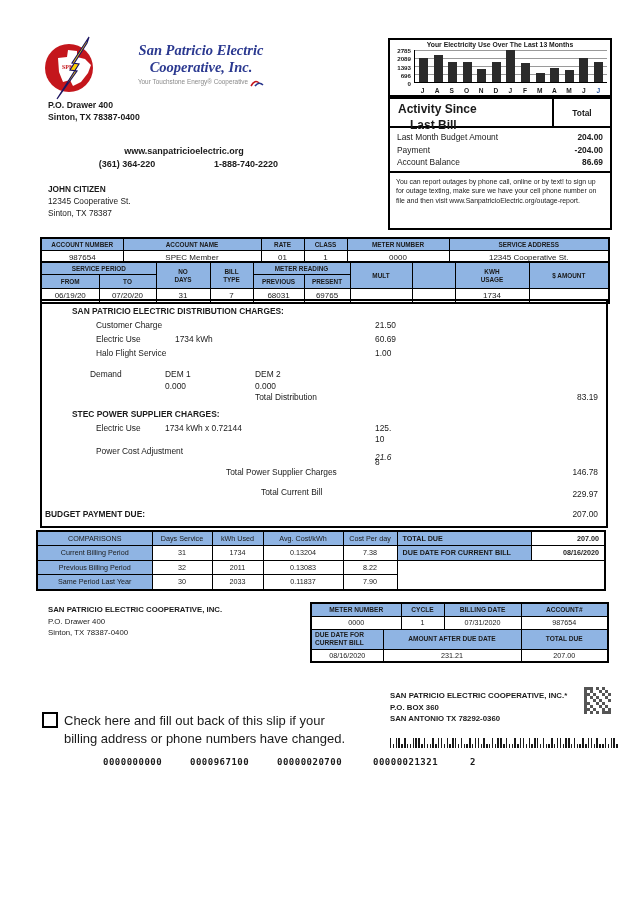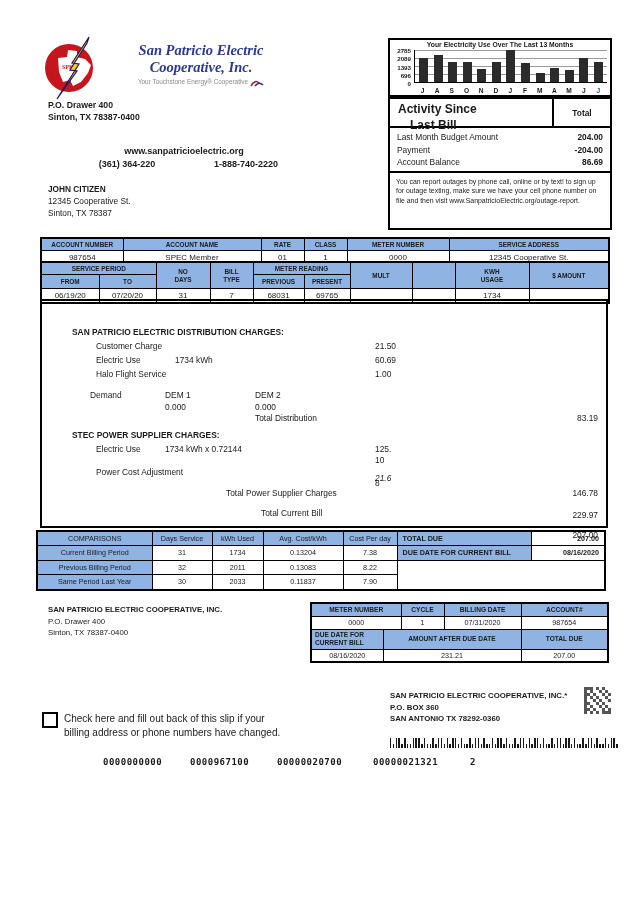--- a/index.html
+++ b/index.html
@@ -57,37 +57,37 @@
   .acct-table .hd td{height:11px;}
   .acct-table .valr td{height:13px;}
   .svc-table{left:40px;top:261px;}
   .svc-table tr.g td{height:11px;}
   .svc-table tr.s td{height:13px;}
   .svc-table tr.valr td{height:13px;}
   .two-line{line-height:1.15;white-space:normal;}
 
   
   .charges-box{left:40px;top:299px;width:568px;height:229px;border:2px solid #000;box-sizing:border-box;}
-  .charges-box div{position:absolute;font-size:8.4px;white-space:nowrap;margin-top:21px;}
+  .charges-box div{position:absolute;font-size:8.4px;white-space:nowrap;}
   .amt-r{right:8px;text-align:right;}
 
   
   .comp-table{left:36px;top:530px;}
   .comp-table td{height:13px;font-size:7.2px;}
   .comp-table tr.r td{height:13.5px;}
   .comp-hd{font-size:7.2px;}
 
   
   .stub-co{left:48px;top:604px;font-size:7.8px;line-height:1.5;}
   .stub-co .n{font-weight:bold;}
   .meter-table{left:310px;top:602px;}
   .meter-table td{font-size:7.2px;}
   .meter-table .hd2{font-size:6.6px;font-weight:bold;white-space:normal;line-height:1.15;}
   .checkbox{left:42px;top:712px;width:12px;height:12px;border:2px solid #000;background:#fff;}
-  .check-text{left:64px;top:712px;font-size:10px;line-height:1.4;}
+  .check-text{left:64px;top:712px;font-size:13px;line-height:1.4;}
   .remit{left:390px;top:690px;font-size:7.8px;font-weight:bold;line-height:1.5;}
   .barcode{left:390px;top:738px;height:10px;display:flex;align-items:flex-end;}
   .barcode i{display:block;width:1.4px;margin-right:1.45px;background:#1a1a1a;}
   .qr{left:584px;top:687px;width:27px;height:27px;display:grid;grid-template-columns:repeat(9,1fr);grid-template-rows:repeat(9,1fr);}
   .qr i{background:transparent;}
   .qr i.f{background:#555;}
   .ocr{top:757px;font-family:"DejaVu Sans Mono",monospace;font-size:9px;font-weight:bold;letter-spacing:0.5px;}
 </style>
 </head>
 <body>

